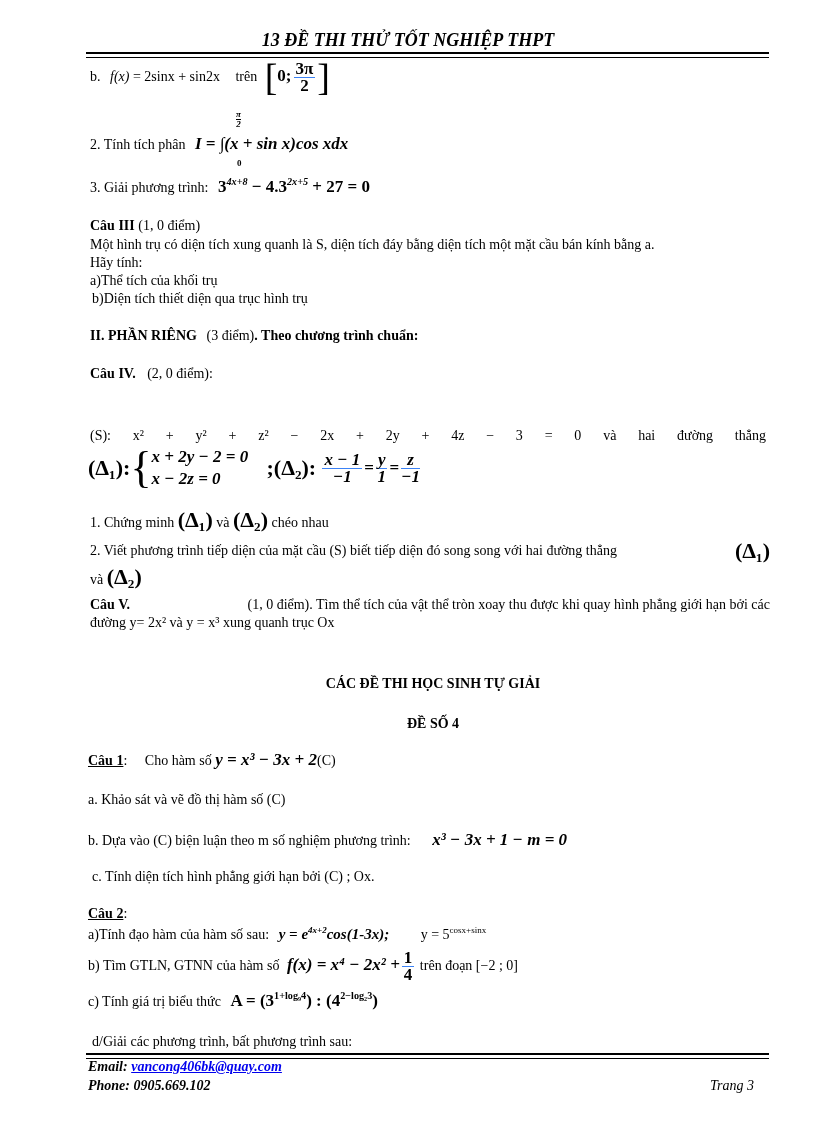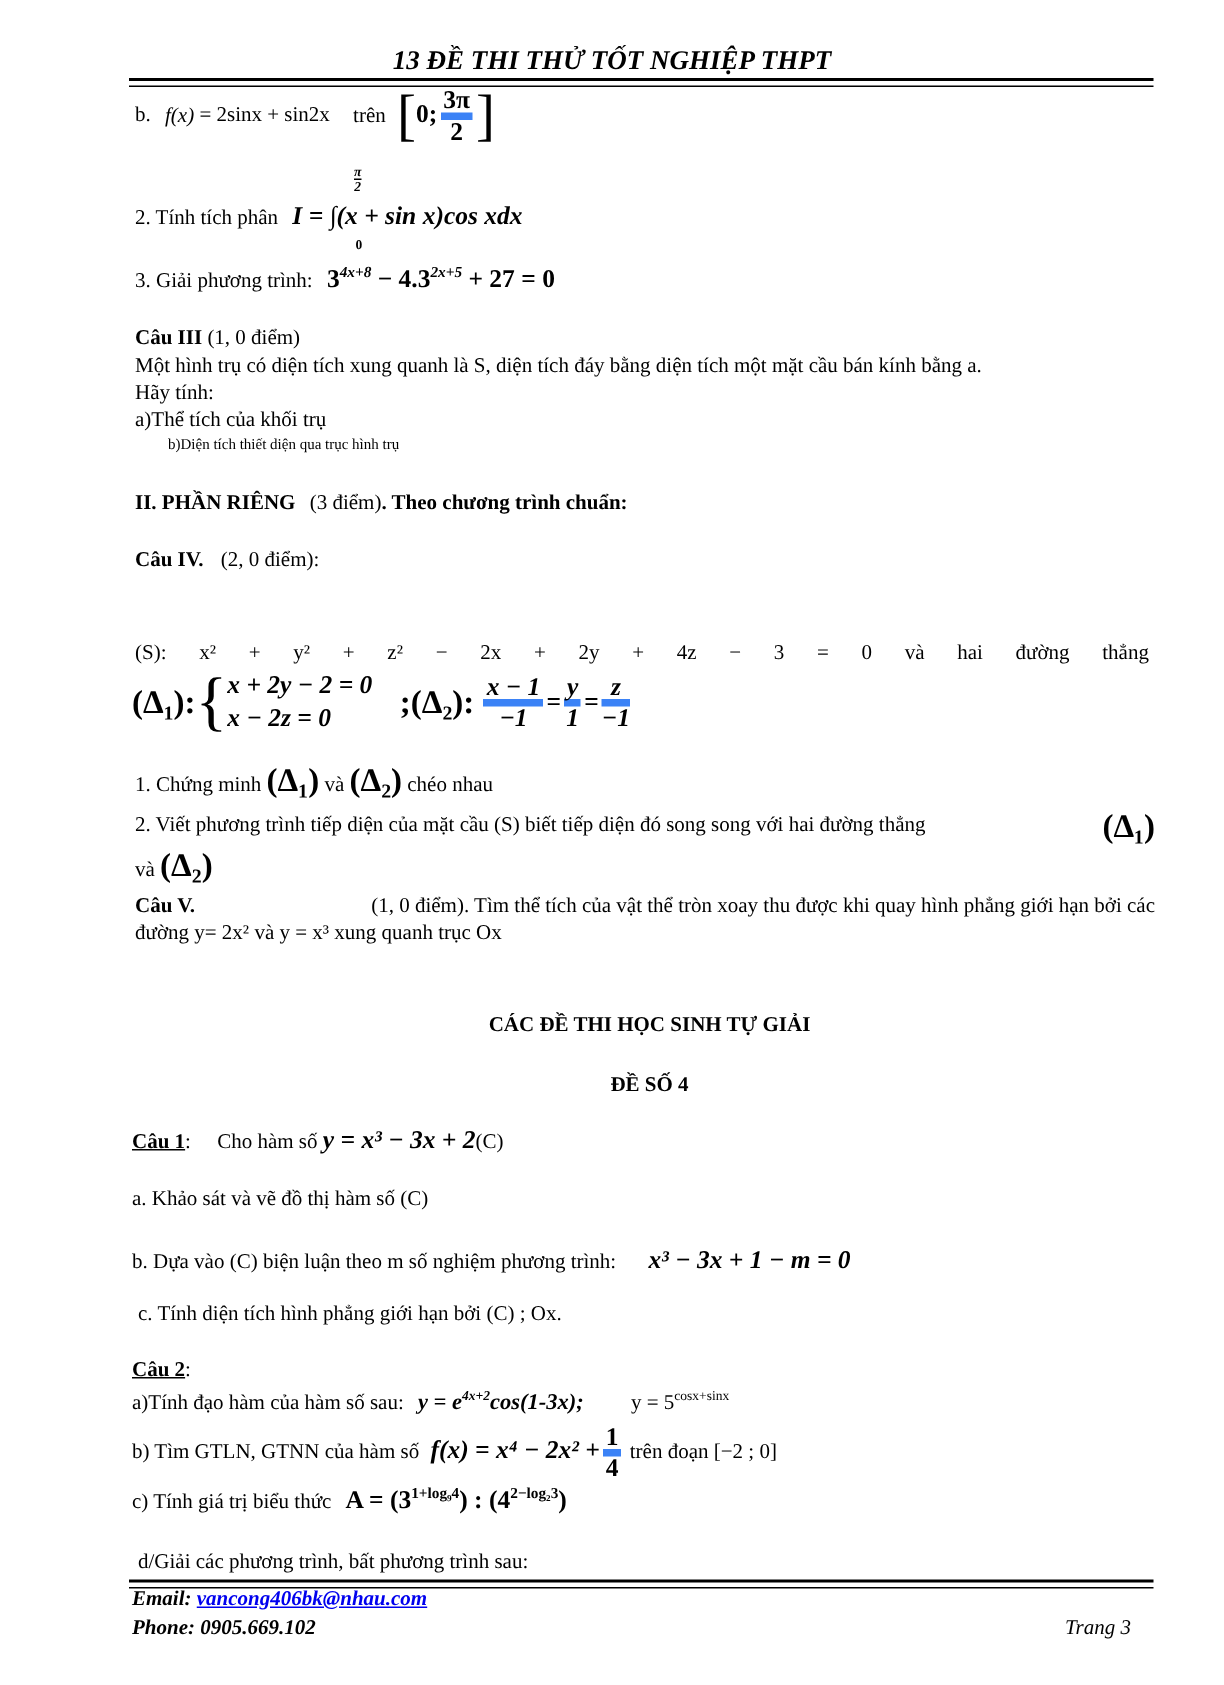--- a/index.html
+++ b/index.html
@@ -11,21 +11,21 @@
                   font-weight:bold; font-style:italic; }
   .rule-double { position:absolute; left:86px; width:683px; height:3px;
                  border-top:2px solid #000; border-bottom:1px solid #000; }
   .b { font-weight:bold; }
   .i { font-style:italic; }
   .math { font-family:"Liberation Serif", serif; font-weight:bold; font-size:17px; }
   .mi { font-style:italic; }
   sup { font-size:60%; }
   .frac { display:inline-block; vertical-align:middle; text-align:center; margin:0 2px; }
   .frac > span { display:block; line-height:16px; }
-  .frac .num { border-bottom:5px solid #3b82f6; padding:0 2px;font-family:Liberation Serif, serif; }
+  .frac .num { border-bottom:1px solid #3b82f6; padding:0 2px;font-family:Liberation Serif, serif; }
   .bracket { font-size:38px; font-weight:normal; vertical-align:middle; line-height:38px; }
   .link { color:#0000ee; text-decoration:underline; }
   .paren { font-size:22px; font-weight:bold; }
   .brace { font-size:44px; font-weight:normal; vertical-align:middle; line-height:40px; }
   .sys { display:inline-block; vertical-align:middle; line-height:22px; }
   .underline { text-decoration:underline; }
 </style>
 </head>
 <body>
 
@@ -60,21 +60,21 @@
     <span class="math" style="margin-left:6px;"><span>3</span><sup class="mi">4x+8</sup><span> − 4.3</span><sup class="mi">2x+5</sup><span> + 27 = 0</span></span>
   </div>
 
   <div class="abs" style="left:90px; top:218px; font-size:14px;">
     <span class="b">Câu III</span>
     <span>(1, 0 điểm)</span>
   </div>
   <div class="abs" style="left:90px; top:237px; width:680px; font-size:14px; white-space:normal;">Một hình trụ có diện tích xung quanh là S, diện tích đáy bằng diện tích một mặt cầu bán kính bằng a.</div>
   <div class="abs" style="left:90px; top:255px; font-size:14px;text-align:center;">Hãy tính:</div>
   <div class="abs" style="left:90px; top:273px; font-size:14px;">a)Thể tích của khối trụ</div>
-  <div class="abs" style="left:97px; top:291px; font-size:10px;padding-left:15px;">b)Diện tích thiết diện qua trục hình trụ</div>
+  <div class="abs" style="left:77px; top:291px; font-size:14px;padding-left:15px;">b)Diện tích thiết diện qua trục hình trụ</div>
 
   <div class="abs" style="left:90px; top:328px; font-size:14px;">
     <span class="b">II. PHẦN RIÊNG</span>
     <span style="margin-left:6px;">(3 điểm)</span><span class="b">. Theo chương trình chuẩn:</span>
   </div>
 
   <div class="abs" style="left:90px; top:366px; font-size:14px;">
     <span class="b">Câu IV.</span>
     <span style="margin-left:8px;">(2, 0 điểm):</span>
   </div>
@@ -160,21 +160,21 @@
   </div>
   <div class="abs" style="left:88px; top:990px; font-size:14px;">
     <span>c) Tính giá trị biểu thức</span>
     <span class="math" style="margin-left:6px;"><span>A = (3</span><sup>1+log₉4</sup><span>) : (4</span><sup>2−log₂3</sup><span>)</span></span>
   </div>
   <div class="abs" style="left:92px; top:1034px; font-size:14px;">d/Giải các phương trình,  bất phương trình sau:</div>
 
   <div class="rule-double" style="top:1053px;"></div>
   <div class="abs" style="left:88px; top:1059px; font-size:14px; font-weight:bold; font-style:italic;">
     <span>Email:</span>
-    <a class="link">vancong406bk@nhau.com</a>
+    <a class="link">vancong406bk@quay.com</a>
   </div>
   <div class="abs" style="left:88px; top:1078px; font-size:14px; font-weight:bold; font-style:italic;">
     <span>Phone:</span>
     <span>0905.669.102</span>
   </div>
   <div class="abs" style="right:62px; top:1078px; font-size:14px; font-style:italic;">Trang 3</div>
 
 </div>
 
 </body></html>

